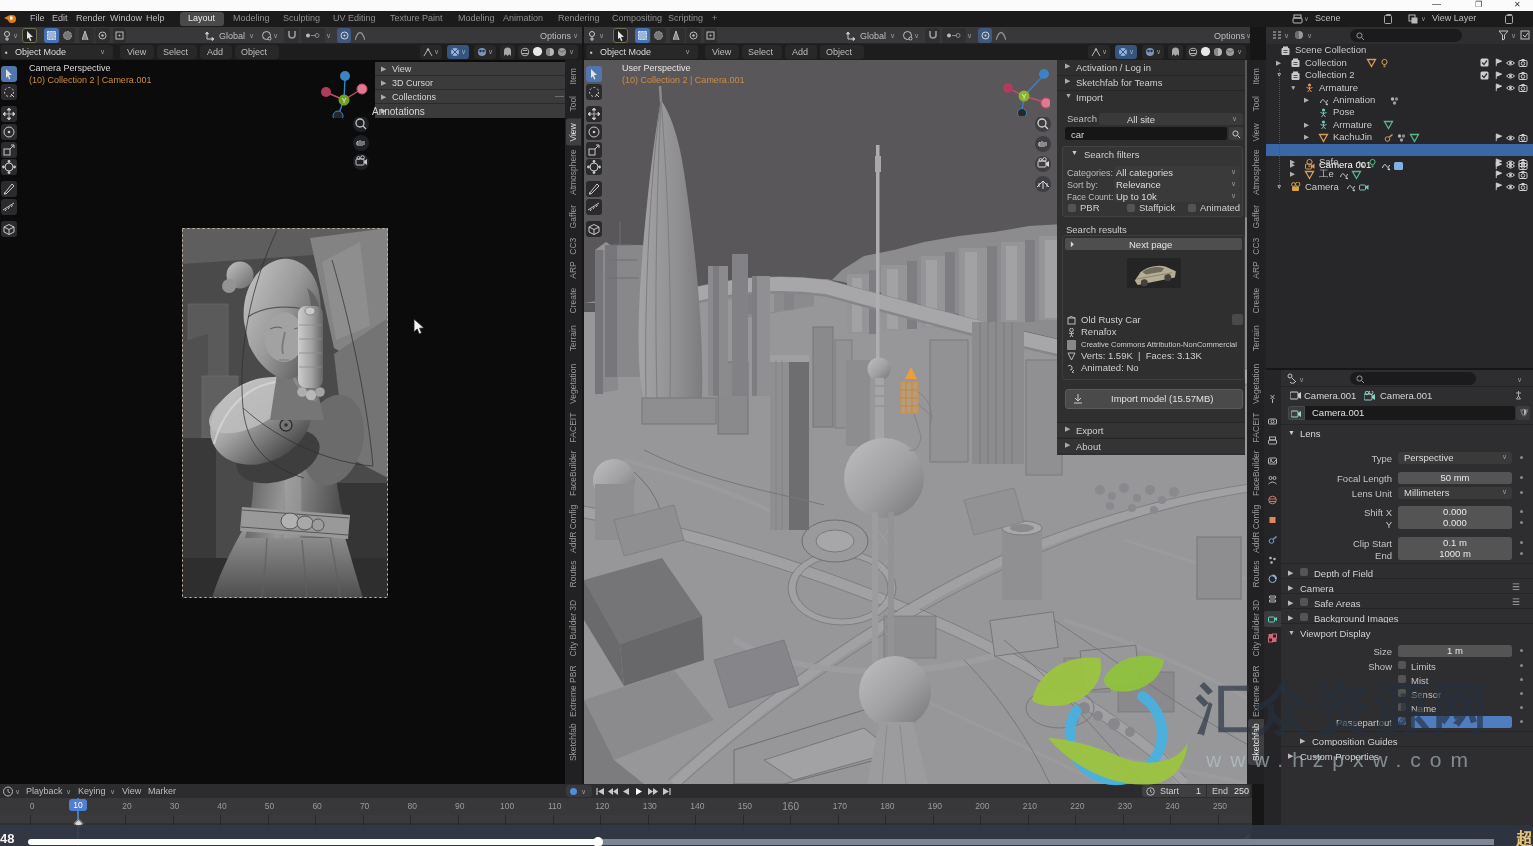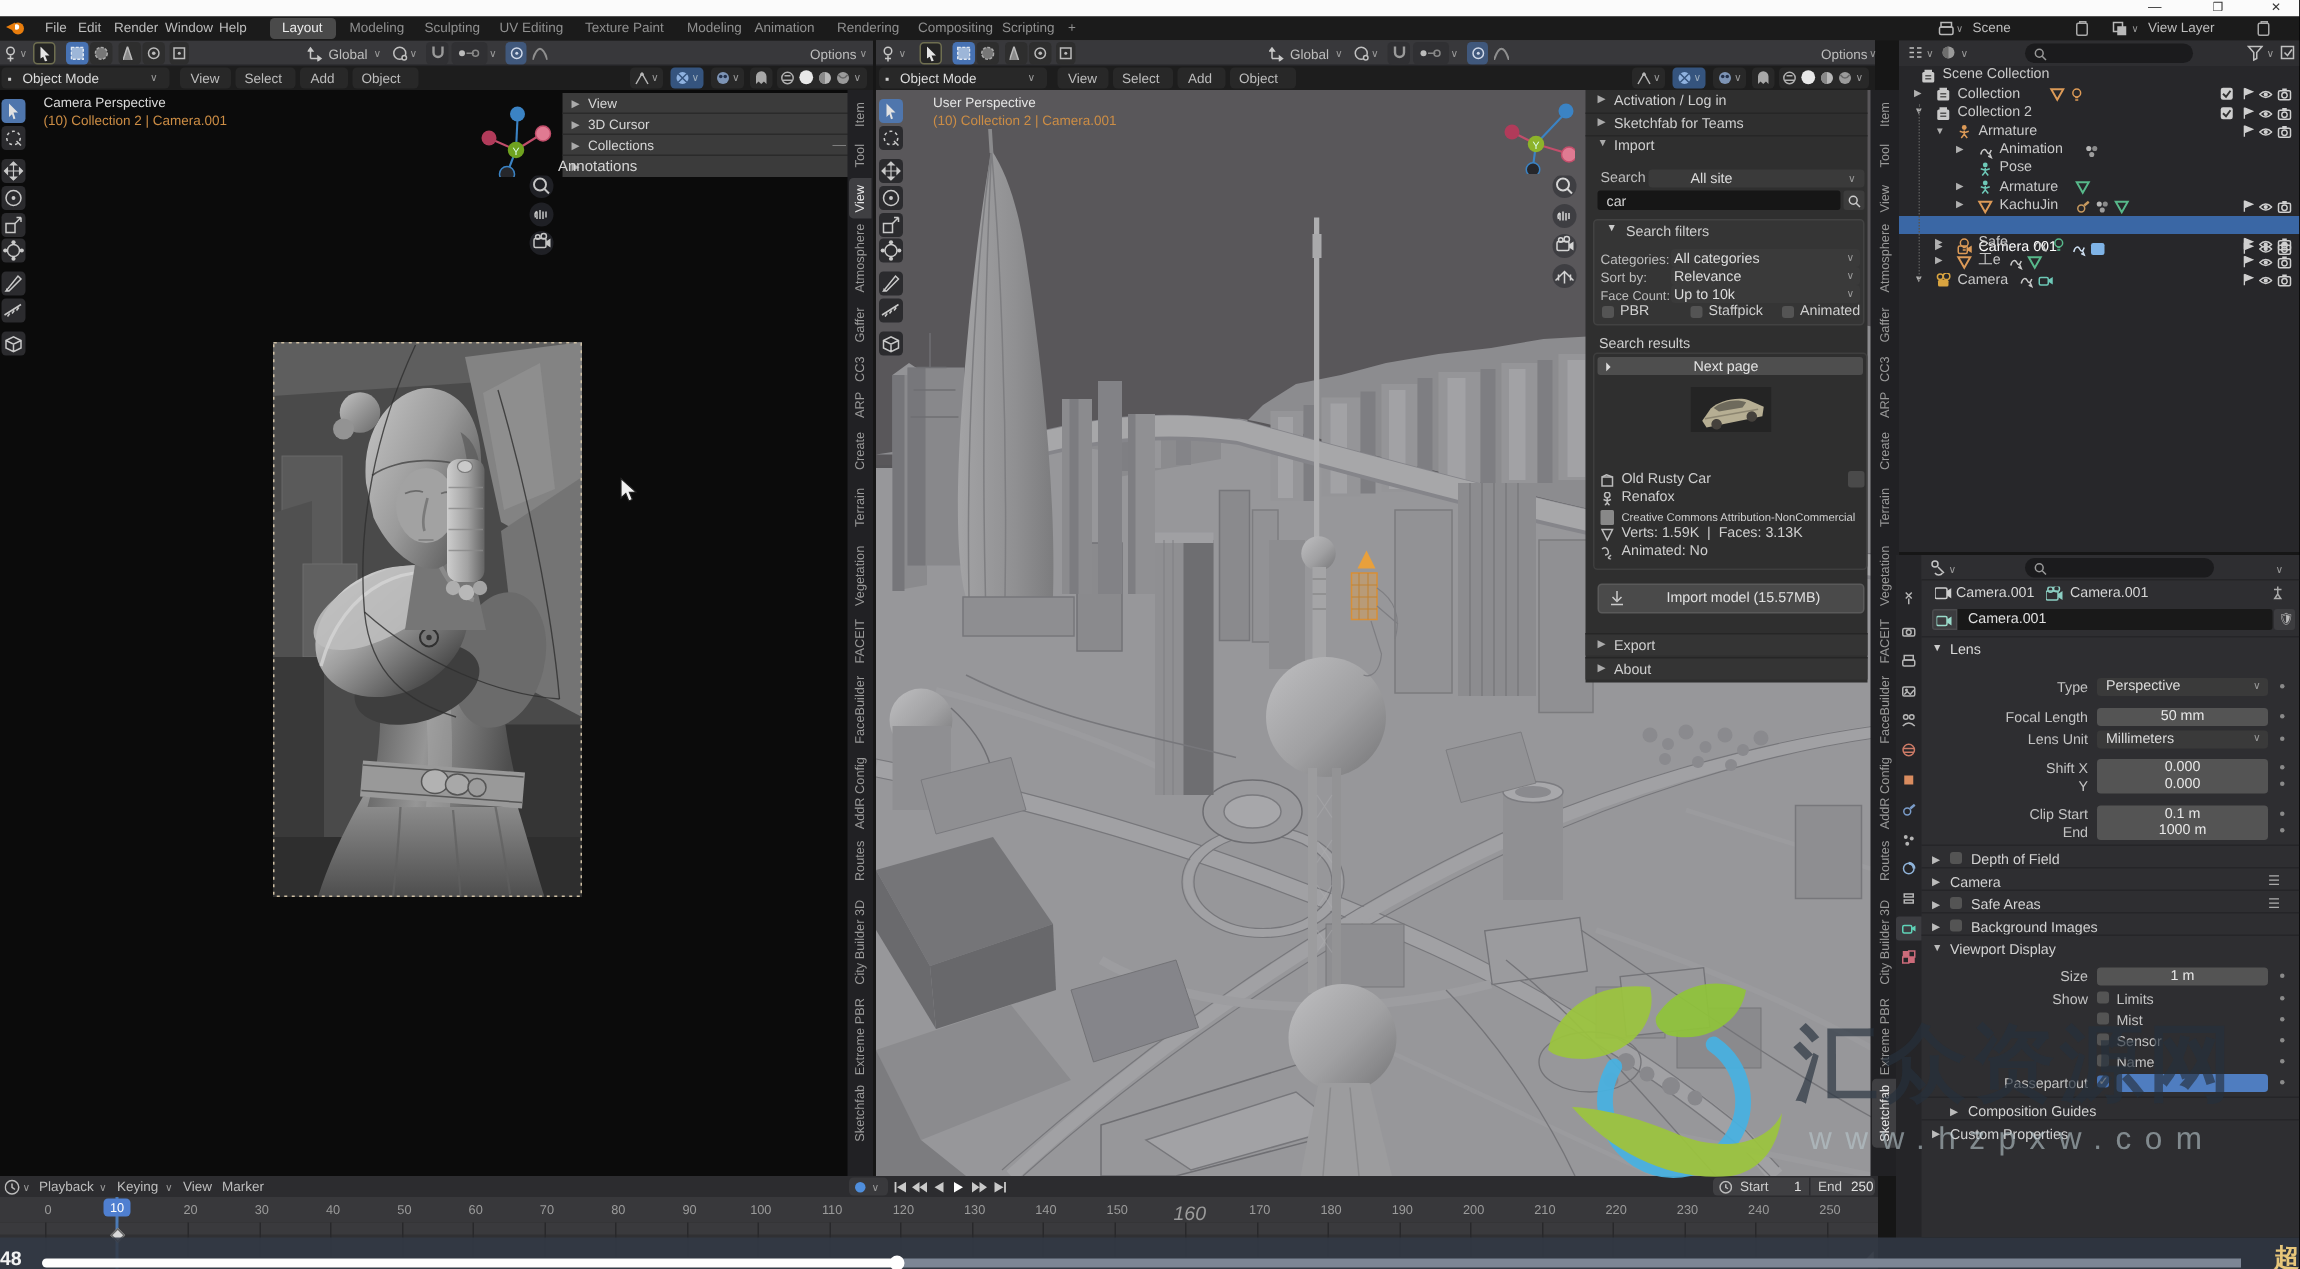--- a/index.html
+++ b/index.html
@@ -1387,21 +1387,21 @@
         <div class="tx" style="left:307.12px;top:3px;width:20px;text-align:center;font-size:8.5px;color:#9b9b9b;">60</div>
         <div class="tx" style="left:354.64px;top:3px;width:20px;text-align:center;font-size:8.5px;color:#9b9b9b;">70</div>
         <div class="tx" style="left:402.15999999999997px;top:3px;width:20px;text-align:center;font-size:8.5px;color:#9b9b9b;">80</div>
         <div class="tx" style="left:449.68px;top:3px;width:20px;text-align:center;font-size:8.5px;color:#9b9b9b;">90</div>
         <div class="tx" style="left:497.2px;top:3px;width:20px;text-align:center;font-size:8.5px;color:#9b9b9b;">100</div>
         <div class="tx" style="left:544.72px;top:3px;width:20px;text-align:center;font-size:8.5px;color:#9b9b9b;">110</div>
         <div class="tx" style="left:592.24px;top:3px;width:20px;text-align:center;font-size:8.5px;color:#9b9b9b;">120</div>
         <div class="tx" style="left:639.76px;top:3px;width:20px;text-align:center;font-size:8.5px;color:#9b9b9b;">130</div>
         <div class="tx" style="left:687.28px;top:3px;width:20px;text-align:center;font-size:8.5px;color:#9b9b9b;">140</div>
         <div class="tx" style="left:734.8px;top:3px;width:20px;text-align:center;font-size:8.5px;color:#9b9b9b;">150</div>
-        <div class="tx" style="left:782.3199999999999px;top:3px;width:20px;font-size:13px;color:#9b9b9b;font-style:italic;">160</div>
+        <div class="tx" style="left:782.3199999999999px;top:3px;width:20px;font-size:10px;color:#9b9b9b;">160</div>
         <div class="tx" style="left:829.8399999999999px;top:3px;width:20px;text-align:center;font-size:8.5px;color:#9b9b9b;">170</div>
         <div class="tx" style="left:877.36px;top:3px;width:20px;text-align:center;font-size:8.5px;color:#9b9b9b;">180</div>
         <div class="tx" style="left:924.88px;top:3px;width:20px;text-align:center;font-size:8.5px;color:#9b9b9b;">190</div>
         <div class="tx" style="left:972.4px;top:3px;width:20px;text-align:center;font-size:8.5px;color:#9b9b9b;">200</div>
         <div class="tx" style="left:1019.9200000000001px;top:3px;width:20px;text-align:center;font-size:8.5px;color:#9b9b9b;">210</div>
         <div class="tx" style="left:1067.44px;top:3px;width:20px;text-align:center;font-size:8.5px;color:#9b9b9b;">220</div>
         <div class="tx" style="left:1114.96px;top:3px;width:20px;text-align:center;font-size:8.5px;color:#9b9b9b;">230</div>
         <div class="tx" style="left:1162.48px;top:3px;width:20px;text-align:center;font-size:8.5px;color:#9b9b9b;">240</div>
         <div class="tx" style="left:1210px;top:3px;width:20px;text-align:center;font-size:8.5px;color:#9b9b9b;">250</div>
       </div>

